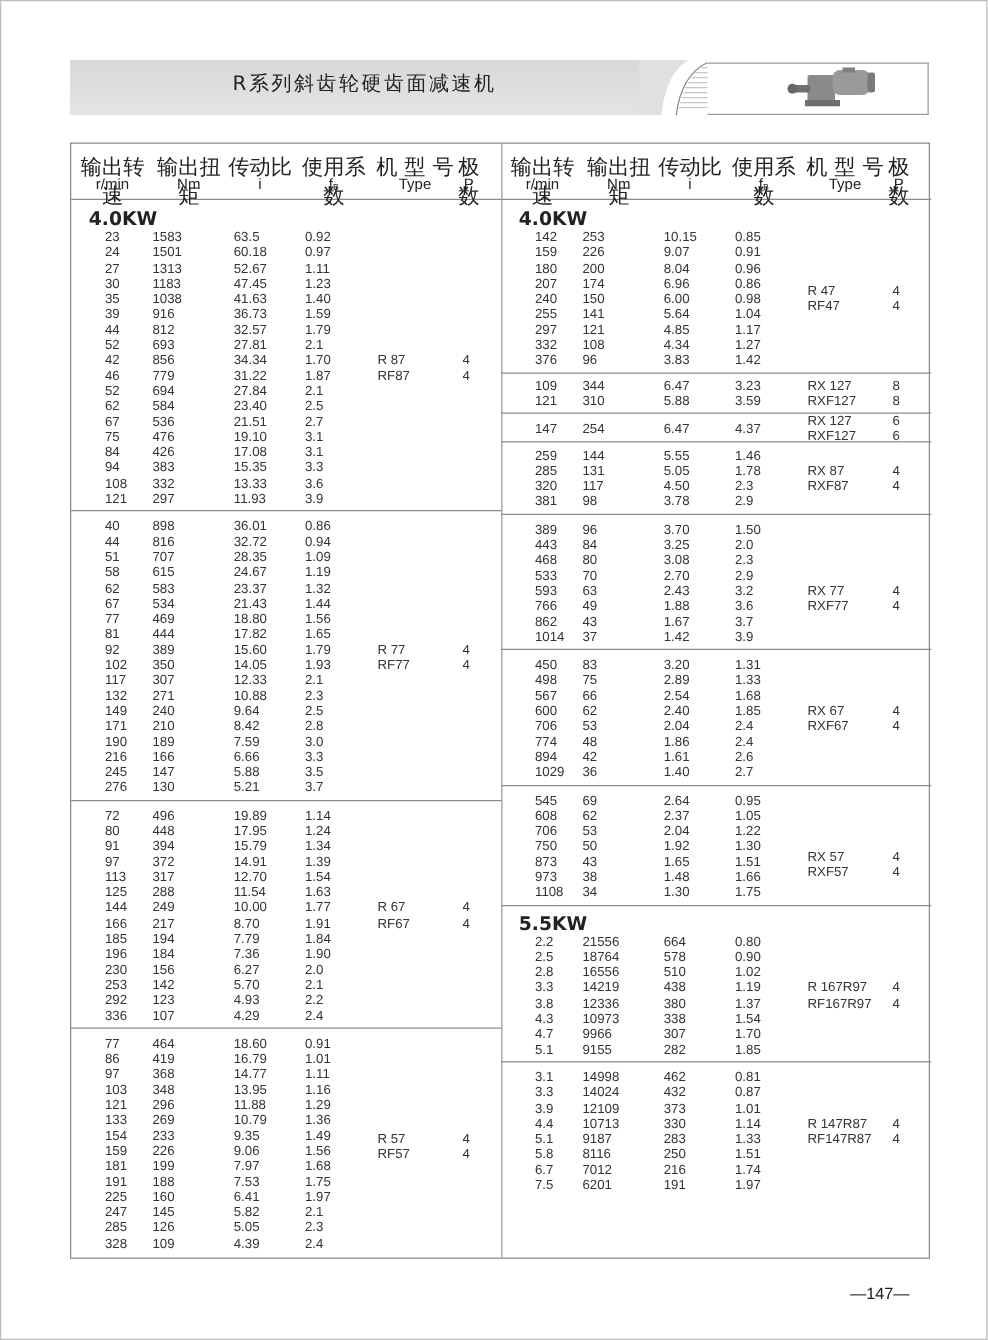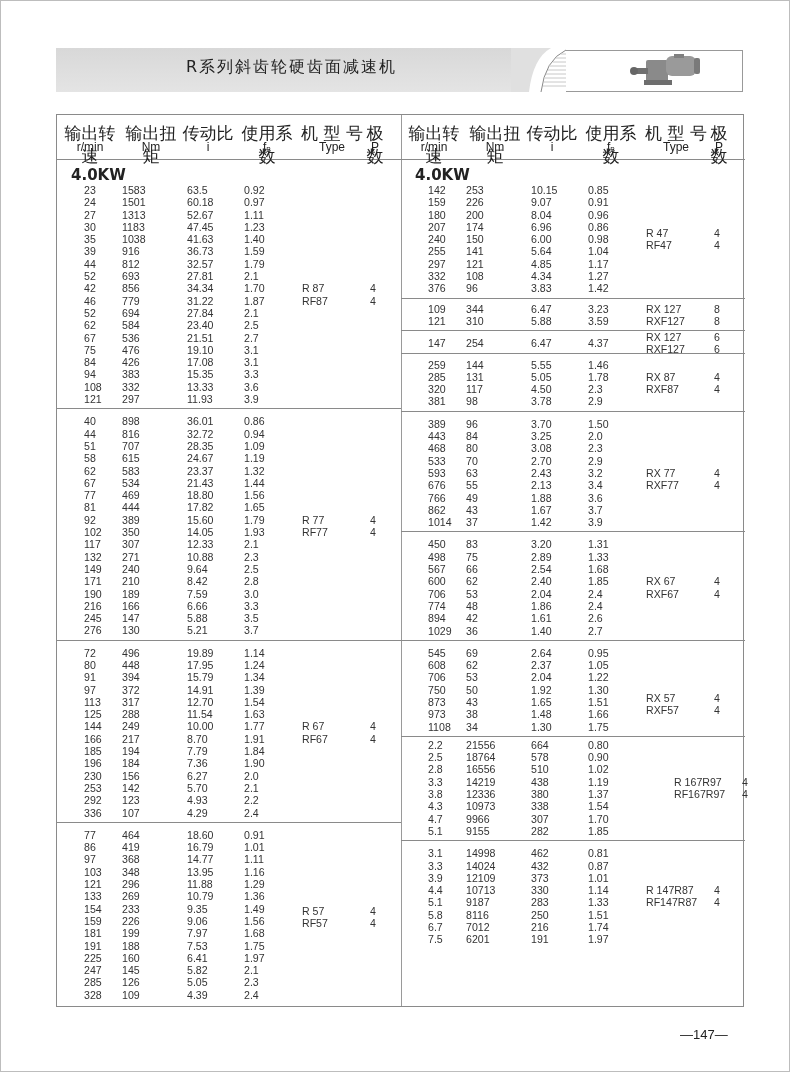--- a/index.html
+++ b/index.html
@@ -770,26 +770,20 @@
               <span class="v2">2.70</span>
               <span class="v3">2.9</span>
             </div>
             <div class="r">
               <span class="v0">593</span>
               <span class="v1">63</span>
               <span class="v2">2.43</span>
               <span class="v3">3.2</span>
             </div>
             <div class="r">
-              <span class="v0">676</span>
-              <span class="v1">55</span>
-              <span class="v2">2.13</span>
-              <span class="v3">3.4</span>
-            </div>
-            <div class="r">
               <span class="v0">766</span>
               <span class="v1">49</span>
               <span class="v2">1.88</span>
               <span class="v3">3.6</span>
             </div>
             <div class="r">
               <span class="v0">862</span>
               <span class="v1">43</span>
               <span class="v2">1.67</span>
               <span class="v3">3.7</span>
@@ -924,20 +918,21 @@
                 <span class="p">4</span>
               </div>
               <div class="t">
                 <span class="name">RXF57</span>
                 <span class="p">4</span>
               </div>
             </div>
           </div>
         </div>
         <div class="group" style="padding-top: 2px;">
+          <div class="kw">5.5KW</div>
           <div style="position: relative;">
             <div class="r">
               <span class="v0">2.2</span>
               <span class="v1">21556</span>
               <span class="v2">664</span>
               <span class="v3">0.80</span>
             </div>
             <div class="r">
               <span class="v0">2.5</span>
               <span class="v1">18764</span>
@@ -973,21 +968,21 @@
               <span class="v1">9966</span>
               <span class="v2">307</span>
               <span class="v3">1.70</span>
             </div>
             <div class="r">
               <span class="v0">5.1</span>
               <span class="v1">9155</span>
               <span class="v2">282</span>
               <span class="v3">1.85</span>
             </div>
-            <div class="type-block" style="top: 36.9px; margin-left: 28px;">
+            <div class="type-block" style="top: 36.9px;">
               <div class="t">
                 <span class="name">R  167R97</span>
                 <span class="p">4</span>
               </div>
               <div class="t">
                 <span class="name">RF167R97</span>
                 <span class="p">4</span>
               </div>
             </div>
           </div>

